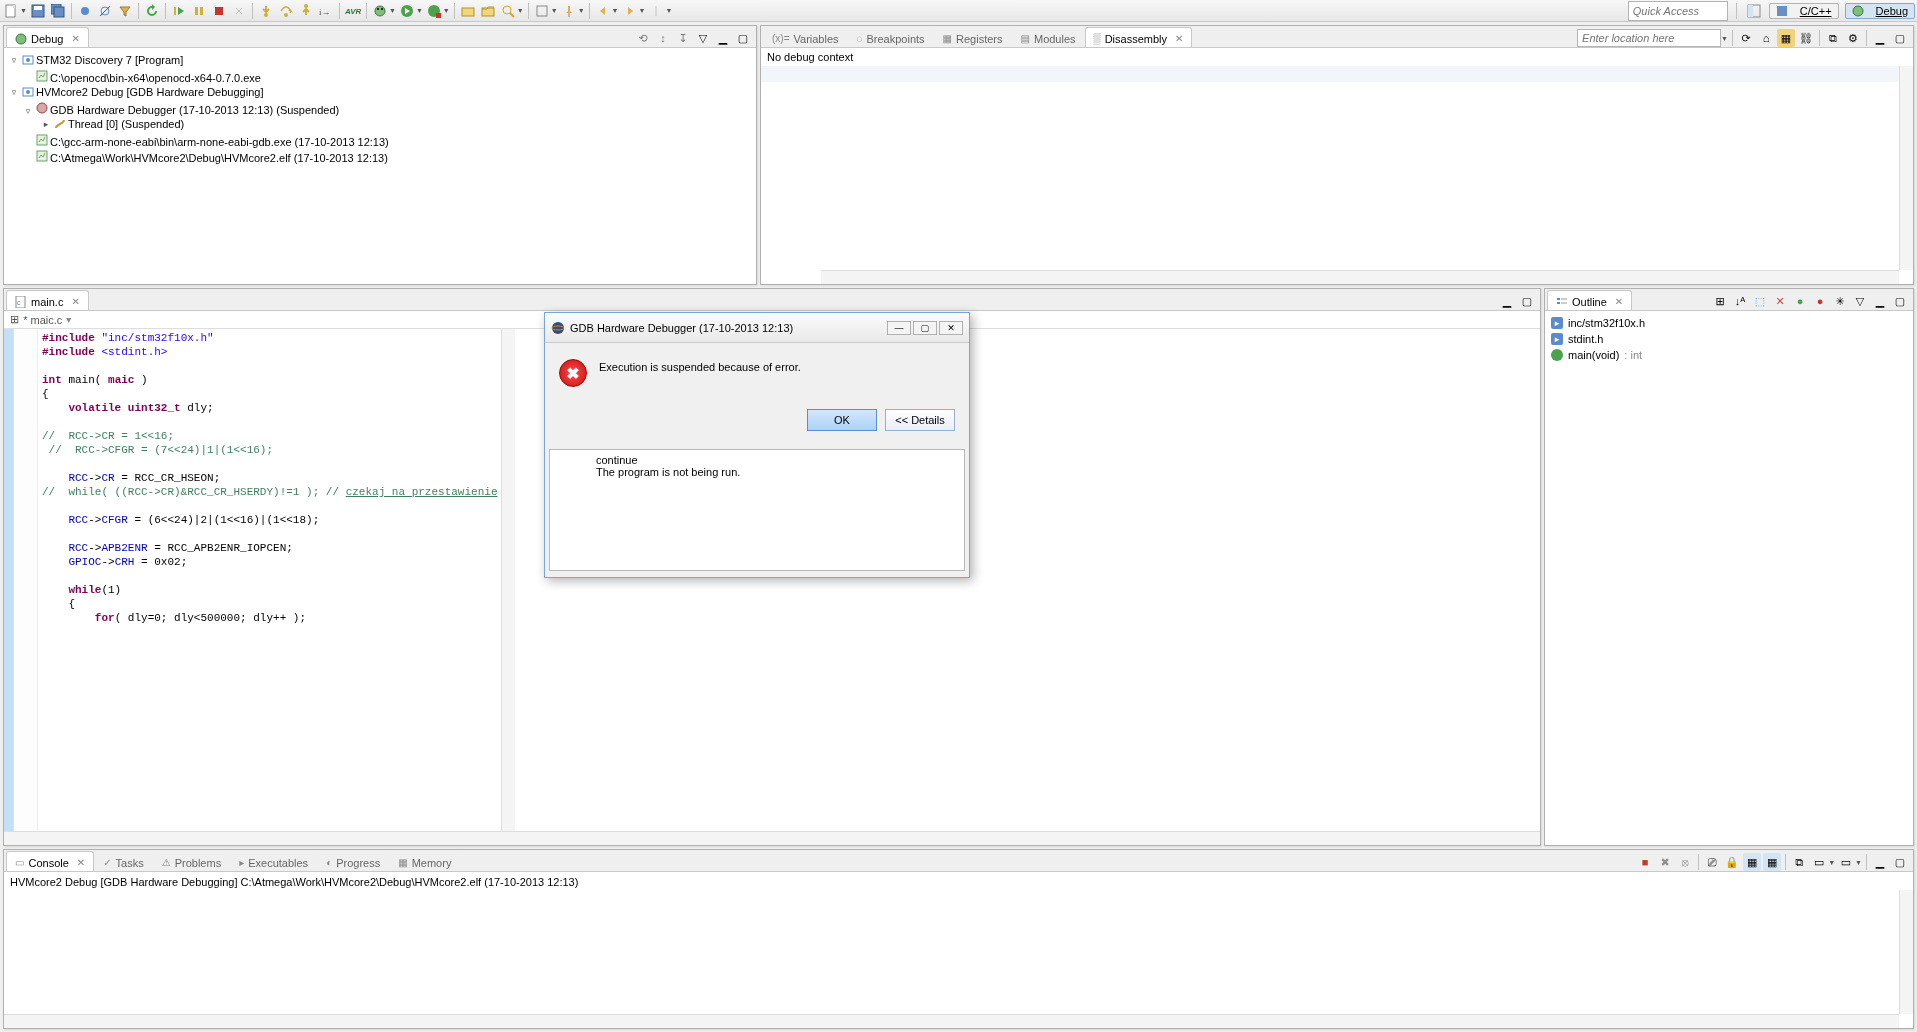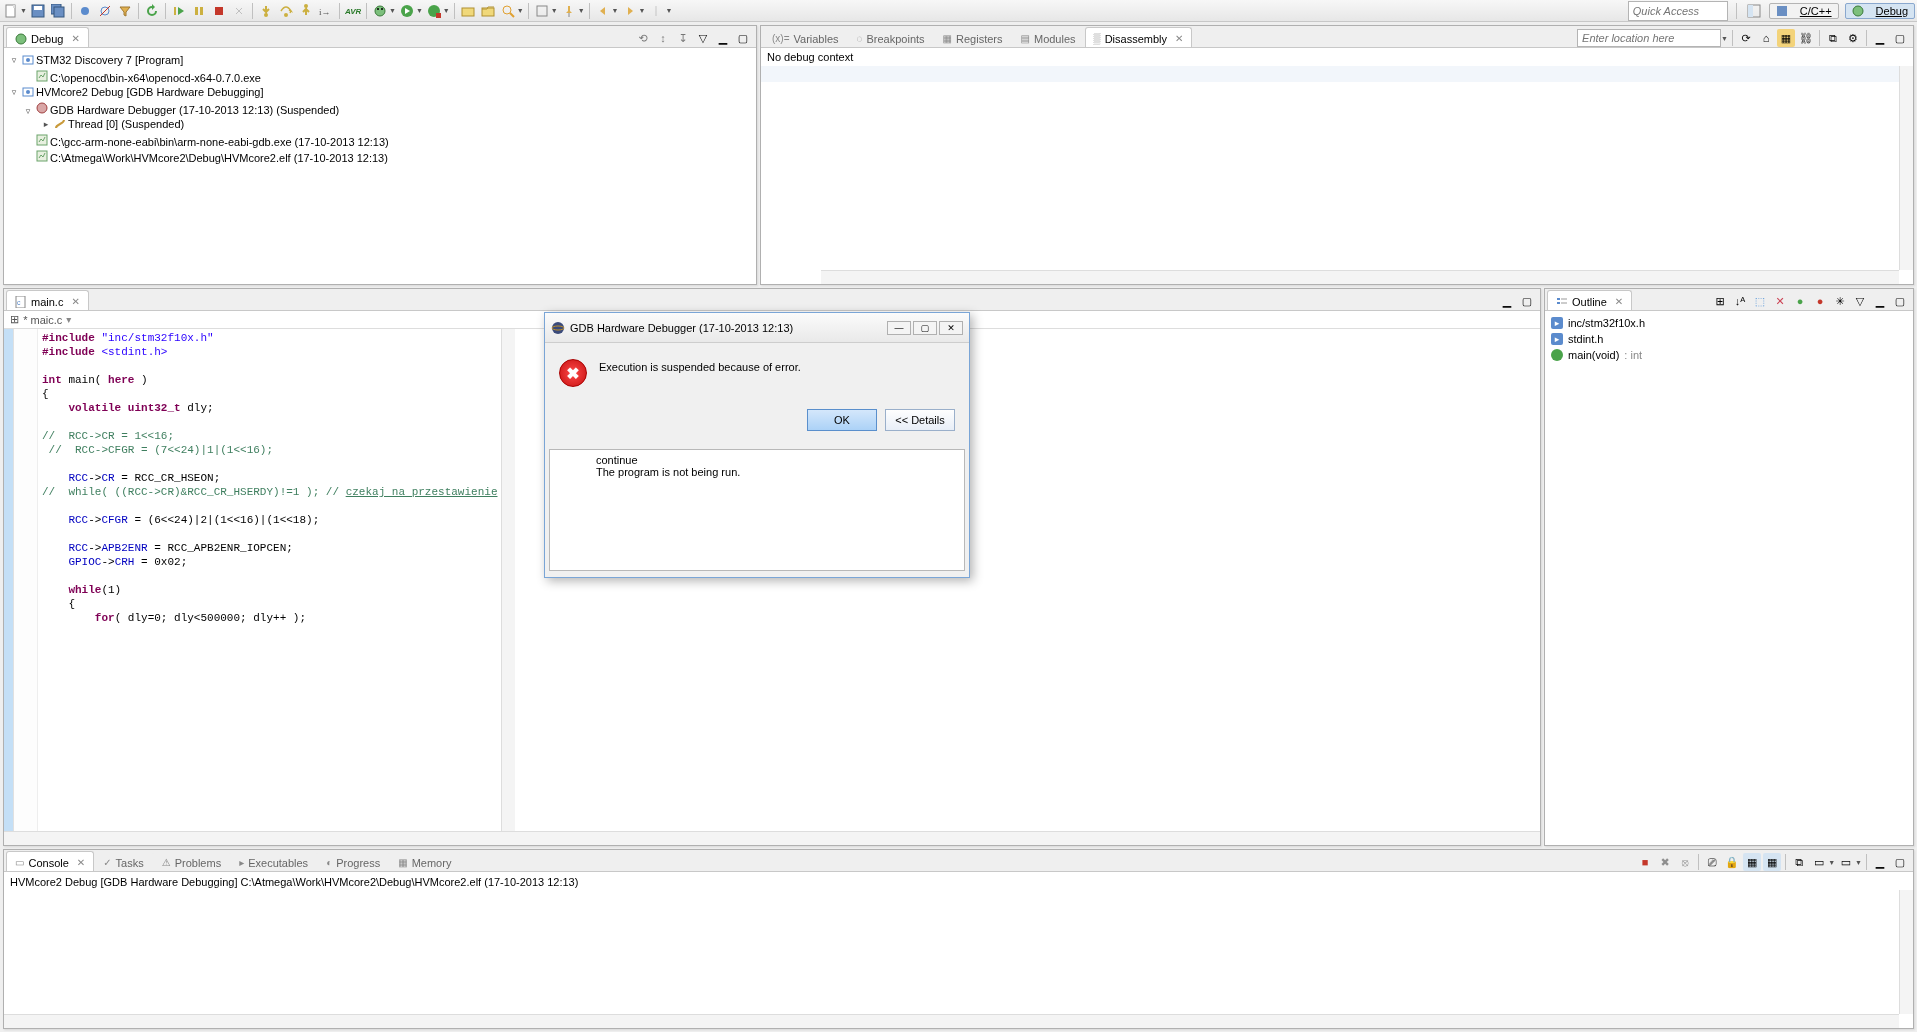--- a/index.html
+++ b/index.html
@@ -424,21 +424,21 @@
         <span>⊞</span>
         <span>* maic.c</span>
         <span class="tiny">▾</span>
       </div>
       <div class="code-area">
         <div class="gutter-bp"></div>
         <div class="gutter"></div>
 <pre class="code"><span class="kw">#include</span> <span class="str">"inc/stm32f10x.h"</span>
 <span class="kw">#include</span> <span class="str">&lt;stdint.h&gt;</span>
 
-<span class="ty">int</span> <span class="fn">main</span>( <span class="ty">here</span> )
+<span class="ty">int</span> <span class="fn">main</span>( <span class="ty">maic</span> )
 {
     <span class="ty">volatile</span> <span class="ty">uint32_t</span> dly;
 
 <span class="cm">//  RCC-&gt;CR = 1&lt;&lt;16;</span>
  <span class="cm">//  RCC-&gt;CFGR = (7&lt;&lt;24)|1|(1&lt;&lt;16);</span>
 
     <span class="var">RCC</span>-&gt;<span class="var">CR</span> = RCC_CR_HSEON;
 <span class="cm">//  while( ((RCC-&gt;CR)&amp;RCC_CR_HSERDY)!=1 ); // <u>czekaj na przestawienie</u></span>
 
     <span class="var">RCC</span>-&gt;<span class="var">CFGR</span> = (6&lt;&lt;24)|2|(1&lt;&lt;16)|(1&lt;&lt;18);

